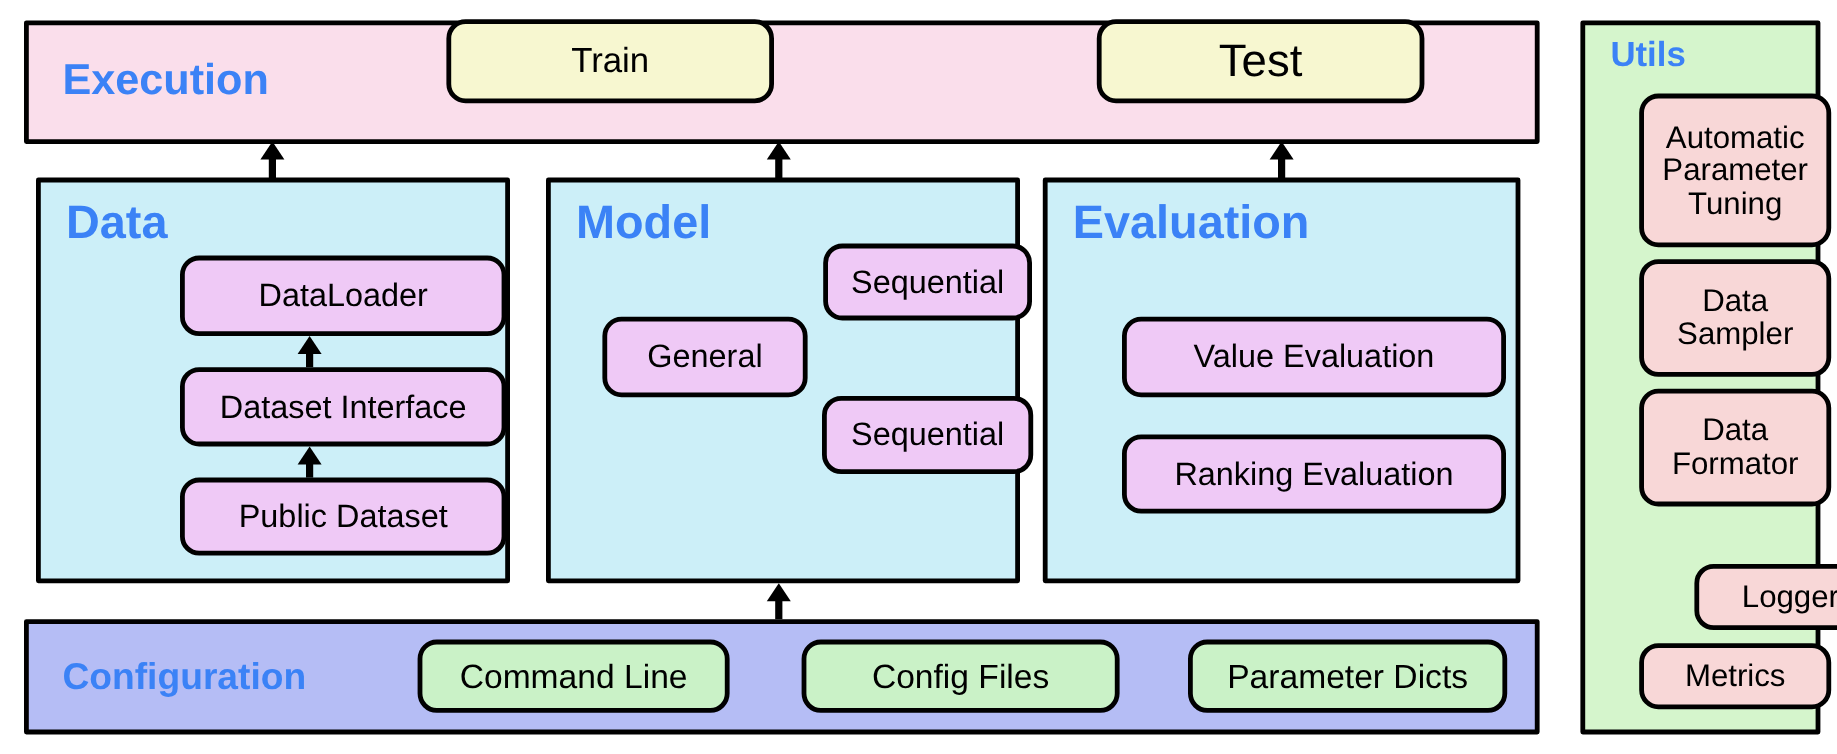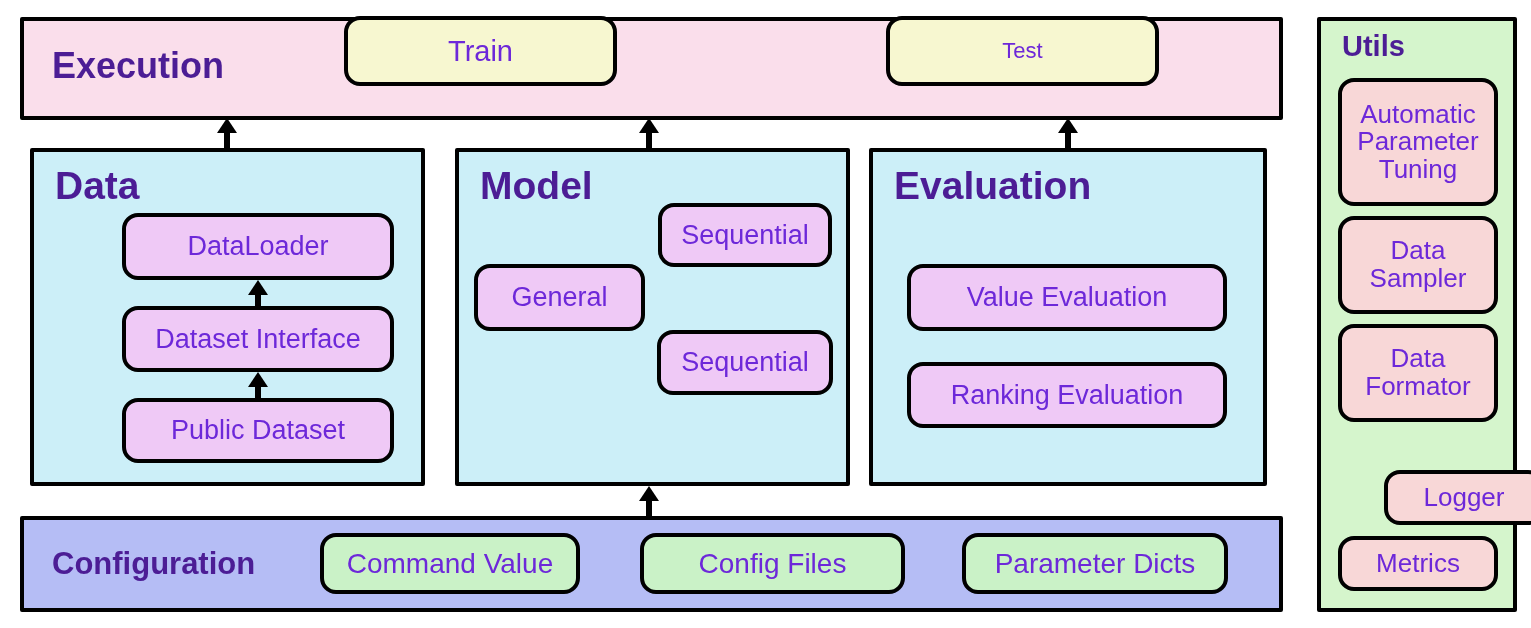--- a/index.html
+++ b/index.html
@@ -29,44 +29,45 @@
   }
   .chip {
     position: absolute;
     box-sizing: border-box;
     border: 4px solid #000000;
     border-radius: 16px;
     display: flex;
     align-items: center;
     justify-content: center;
     text-align: center;
-    color: #6d28d9;
+    color: #000000;
     line-height: 1.06;
+    margin-left: 28px;
   }
   .panel-title {
     position: absolute;
     font-weight: bold;
-    color: #4c1d95;
+    color: #3b82f6;
     white-space: nowrap;
     line-height: 1;
   }
 
   
   #execution-panel {
     left: 20px; top: 17px; width: 1263px; height: 103px;
     background: #FADEEB;
   }
   #execution-title { left: 52px; top: 48px; font-size: 36px; }
   #train-chip {
     left: 344px; top: 16px; width: 273px; height: 70px;
     background: #F7F7D0; font-size: 29px;
   }
   #test-chip {
     left: 886px; top: 16px; width: 273px; height: 70px;
-    background: #F7F7D0; font-size: 22px;
+    background: #F7F7D0; font-size: 38px;
   }
 
   
   .arrow {
     position: absolute;
   }
   .arrow .shaft {
     position: absolute;
     left: 50%;
     transform: translateX(-50%);
@@ -207,21 +208,21 @@
   <div class="chip mchip" id="ranking-eval-chip">Ranking Evaluation</div>
 
   <div class="arrow" style="left:638px; top:486px; width:22px; height:30px;">
     <div class="head"></div>
     <div class="shaft" style="top:13px; height:17px;"></div>
   </div>
 
   <div class="panel" id="configuration-panel"></div>
   <div class="panel-title" id="configuration-title">Configuration</div>
 
-  <div class="chip cchip" id="command-line-chip">Command Value</div>
+  <div class="chip cchip" id="command-line-chip">Command Line</div>
 
   <div class="chip cchip" id="config-files-chip">Config Files</div>
 
   <div class="chip cchip" id="parameter-dicts-chip">Parameter Dicts</div>
 
   <div class="panel" id="utils-panel"></div>
   <div class="panel-title" id="utils-title">Utils</div>
 
   <div class="chip uchip" id="auto-param-tuning-chip">Automatic Parameter Tuning</div>
 

